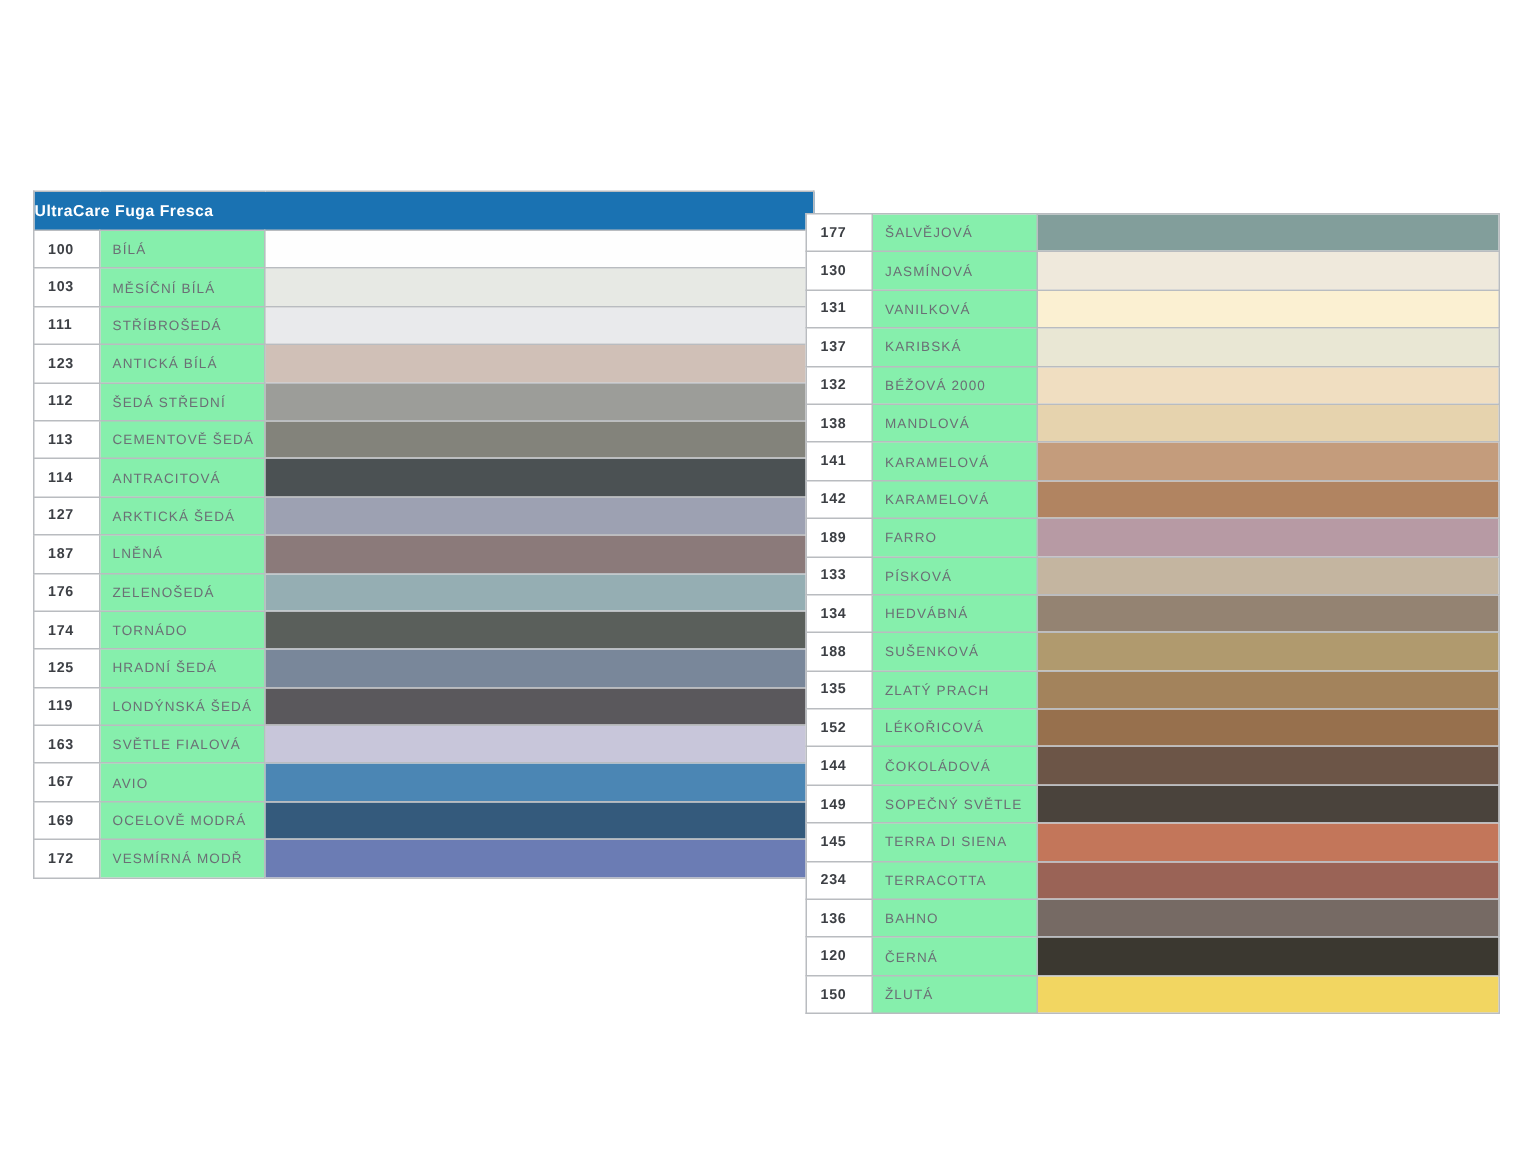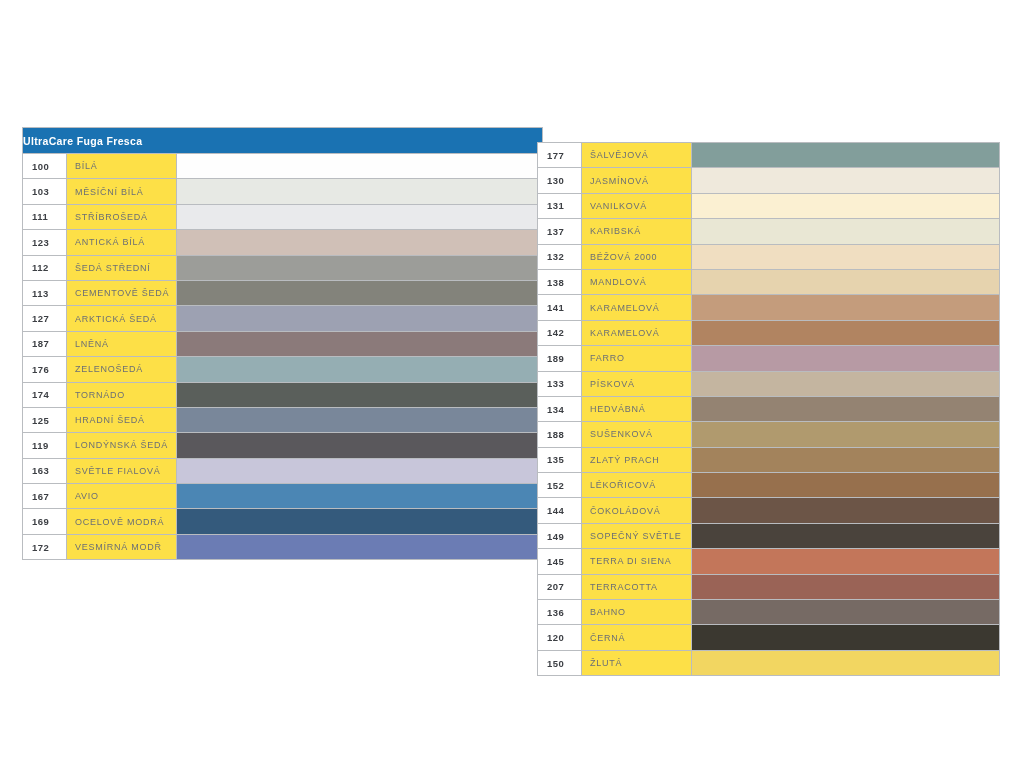--- a/index.html
+++ b/index.html
@@ -71,21 +71,21 @@
     background: #ffffff;
   }
   td.name {
     font-size: 9px;
     font-weight: normal;
     color: #6b6f75;
     letter-spacing: 0.75px;
     padding-left: 8px;
     height: 24.4px;
     white-space: nowrap;
-    background: #fde047;
+    background: #86efac;
   }
   td.swatch {
     height: 24.4px;
     padding: 0;
   }
   .swatch-fill {
     display: block;
     width: 100%;
     height: 24.4px;
   }
@@ -143,20 +143,27 @@
           </td>
         </tr>
         <tr>
           <td class="code">113</td>
           <td class="name">CEMENTOVĚ ŠEDÁ</td>
           <td class="swatch">
             <span class="swatch-fill" style="background: rgb(131, 131, 123);"></span>
           </td>
         </tr>
         <tr>
+          <td class="code">114</td>
+          <td class="name">ANTRACITOVÁ</td>
+          <td class="swatch">
+            <span class="swatch-fill" style="background: rgb(75, 81, 83);"></span>
+          </td>
+        </tr>
+        <tr>
           <td class="code">127</td>
           <td class="name">ARKTICKÁ ŠEDÁ</td>
           <td class="swatch">
             <span class="swatch-fill" style="background: rgb(157, 161, 178);"></span>
           </td>
         </tr>
         <tr>
           <td class="code">187</td>
           <td class="name">LNĚNÁ</td>
           <td class="swatch">
@@ -342,21 +349,21 @@
           </td>
         </tr>
         <tr>
           <td class="code">145</td>
           <td class="name">TERRA DI SIENA</td>
           <td class="swatch">
             <span class="swatch-fill" style="background: rgb(195, 118, 90);"></span>
           </td>
         </tr>
         <tr>
-          <td class="code">207</td>
+          <td class="code">234</td>
           <td class="name">TERRACOTTA</td>
           <td class="swatch">
             <span class="swatch-fill" style="background: rgb(154, 99, 86);"></span>
           </td>
         </tr>
         <tr>
           <td class="code">136</td>
           <td class="name">BAHNO</td>
           <td class="swatch">
             <span class="swatch-fill" style="background: rgb(118, 106, 100);"></span>

